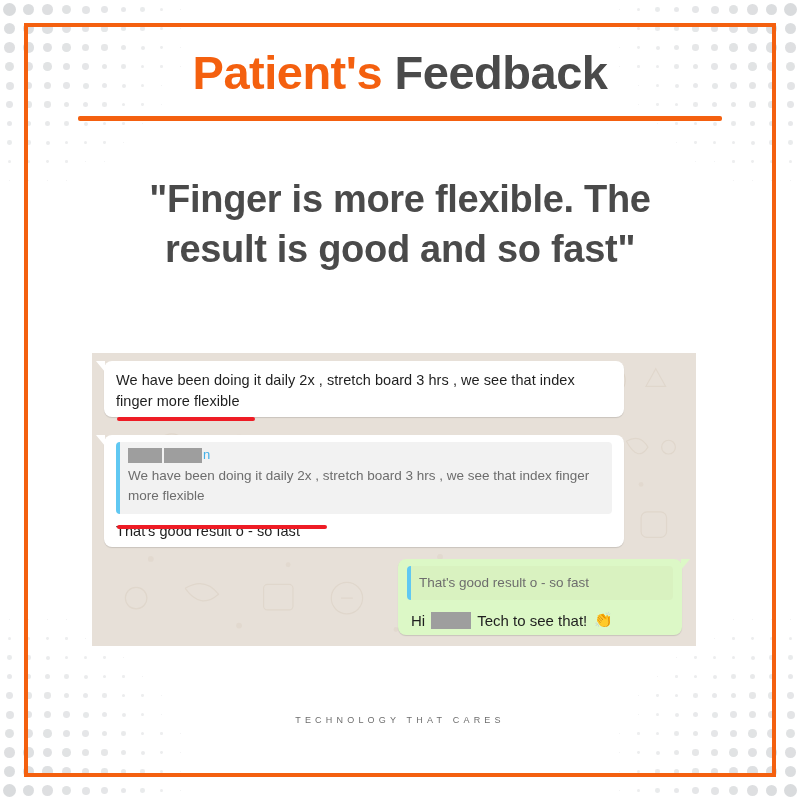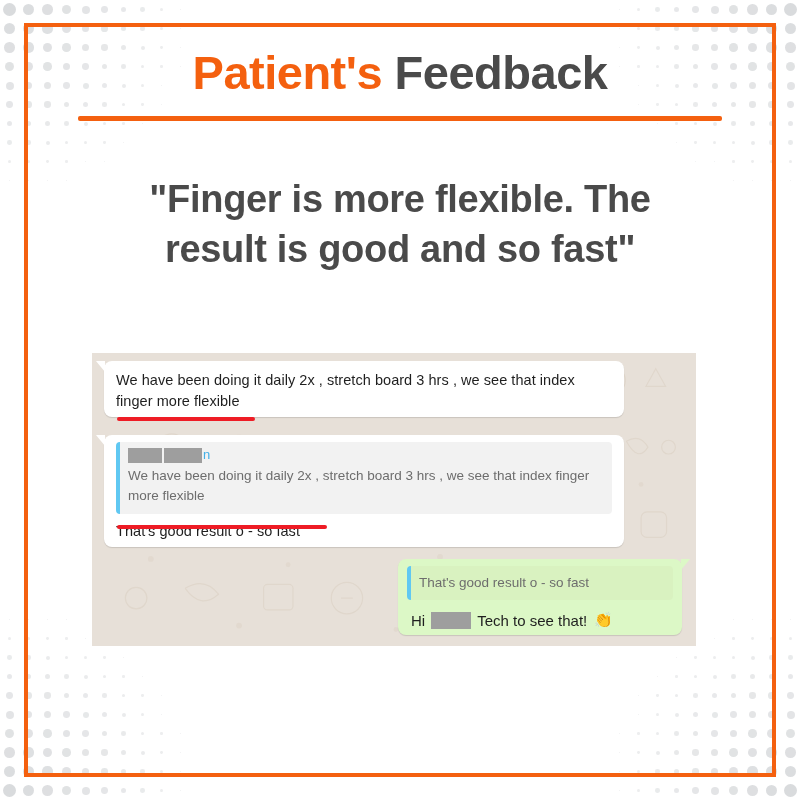--- a/index.html
+++ b/index.html
@@ -685,15 +685,16 @@
           <span class="redact c"></span>
           <span>Tech to see that!</span>
           <span class="clap">👏</span>
         </div>
 
       </div>
     </div>
   </div>
 
   <div class="logo">
+    <div class="logo-tag">TECHNOLOGY THAT CARES</div>
   </div>
 
 </div>
 
 </body></html>

